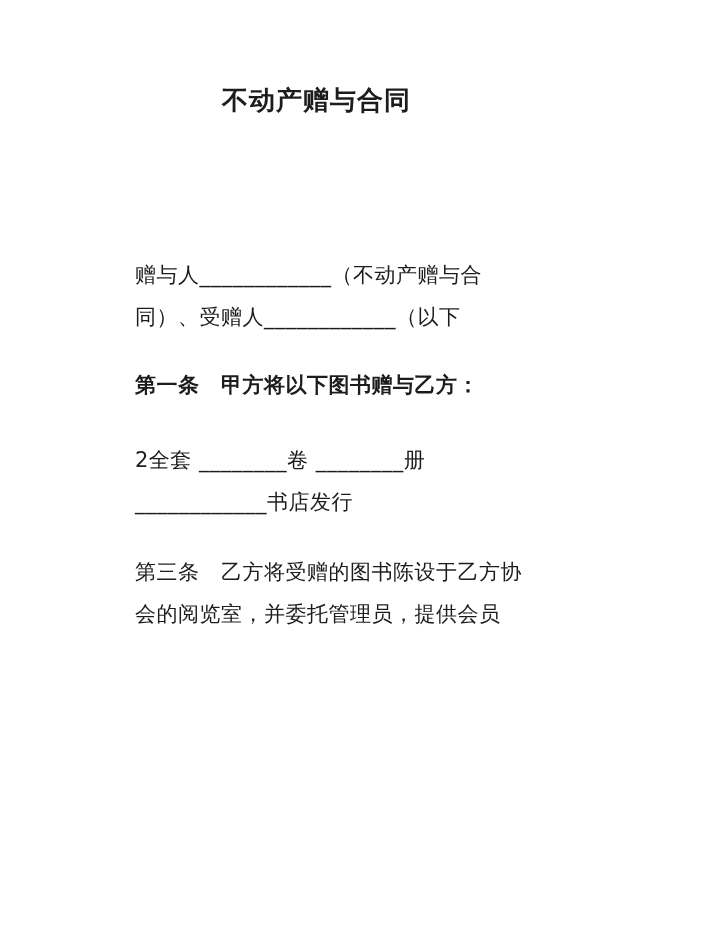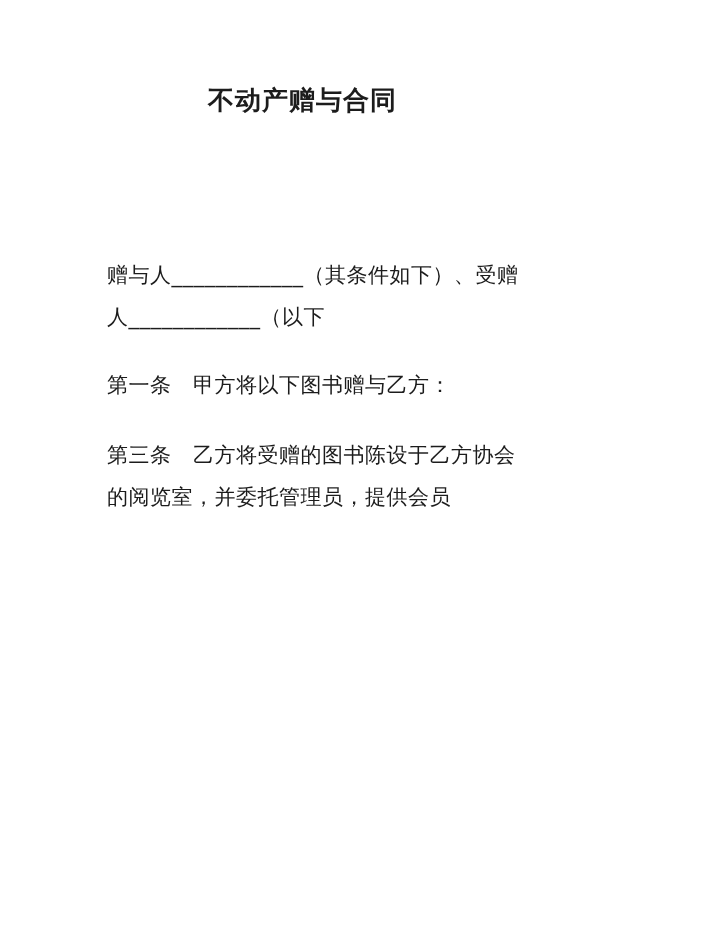--- a/index.html
+++ b/index.html
@@ -8,21 +8,21 @@
     width: 720px;
     height: 931px;
     font-family: "DejaVu Sans", sans-serif;
     color: #1c1c1c;
     overflow: hidden;
   }
   .page {
     width: 628px;
     height: 931px;
     background: #ffffff;
-    padding: 80px 98px 0 75px;
+    padding: 80px 98px 0 103px;
   }
   .doc-title {
     font-size: 26px;
     line-height: 32px;
     font-weight: bold;
     text-align: center;
     margin-top: 4px;
     letter-spacing: 1px;
     white-space: pre-wrap;
   }
@@ -31,44 +31,47 @@
   }
   .para { margin: 0; }
   .line {
     line-height: 42px;
     white-space: pre-wrap;
     letter-spacing: 0.5px;
   }
   .line.indent { padding-left: 32px; }
   
   .para-intro    { margin-top: 138px; }
-  .para-clause1  { margin-top: 26px; }
+  .para-clause1  { margin-top: 26px; font-weight: bold; }
   .para-item1    { margin-top: 33px; }
   .para-item2    { margin-top: 33px; }
   .para-clause2  { margin-top: 33px; }
   .para-clause3  { margin-top: 28px; }
 </style>
 </head>
 <body>
 
 <div class="page">
 
   <h1 class="doc-title">不动产赠与合同</h1>
 
   <div class="doc-body">
 
     <div class="para para-intro">
-      <div class="line indent">赠与人____________（其条件如下）、受赠人____________（以下</div>
+      <div class="line indent">赠与人____________（不动产赠与合同）、受赠人____________（以下</div>
     </div>
 
     <div class="para para-clause1">
       <div class="line indent">第一条　甲方将以下图书赠与乙方：</div>
     </div>
 
 
+    <div class="para para-item2">
+      <div class="line indent">2全套 ________卷 ________册 ____________书店发行</div>
+    </div>
 
 
     <div class="para para-clause3">
       <div class="line indent">第三条　乙方将受赠的图书陈设于乙方协会的阅览室，并委托管理员，提供会员</div>
 
     </div>
 
   </div>
 </div>
 

